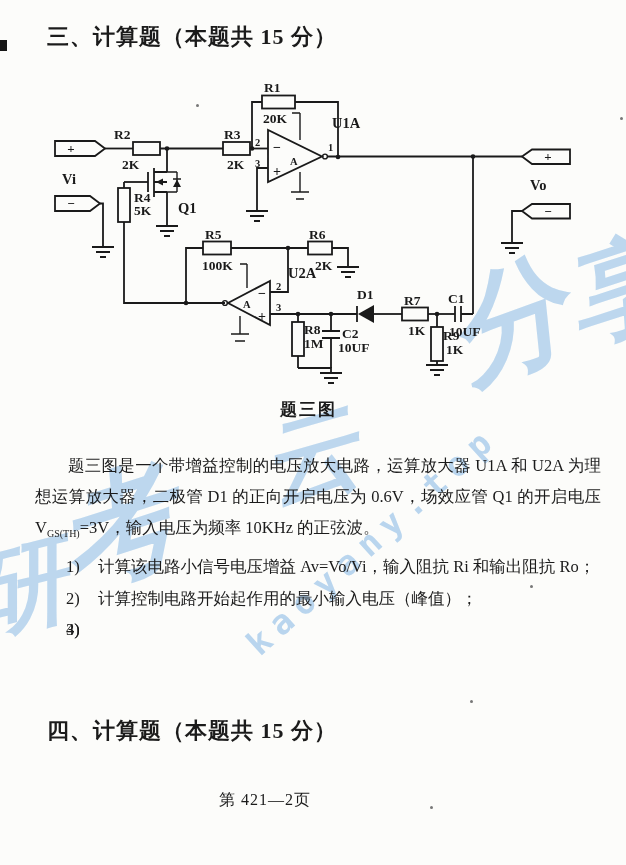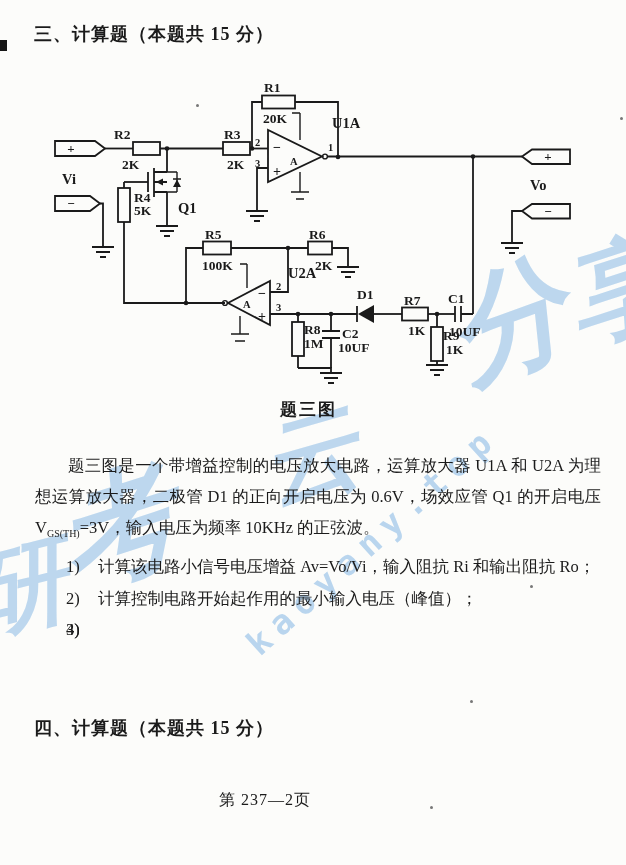--- a/index.html
+++ b/index.html
@@ -19,21 +19,21 @@
       font-family:"DejaVu Serif",serif;font-style:italic;font-weight:bold;}
   .wm-char{font-size:118px;line-height:1;}
   .wm-site{
     font-family:"DejaVu Sans Mono",monospace;
     font-size:34px;letter-spacing:9px;font-style:normal;font-weight:bold;
     transform:rotate(-42deg);transform-origin:center;
     white-space:nowrap;opacity:.85;
   }
   
   .sec-title{
-    position:absolute;left:34px;font-size:18px;font-weight:bold;
+    position:absolute;left:47px;font-size:22px;font-weight:bold;
     letter-spacing:1px;white-space:nowrap;
   }
   .para{
     position:absolute;left:35px;width:566px;font-size:16.5px;
     line-height:31px;text-align:justify;text-justify:inter-ideograph;
   }
   .indent{text-indent:2em;}
   .qlist{position:absolute;left:66px;width:546px;font-size:16.5px;line-height:31.5px;}
   .qitem{position:relative;padding-left:32px;text-align:justify;}
   .qnum{position:absolute;left:0;top:0;}
@@ -235,15 +235,15 @@
     <div class="qitem">
       <span class="qnum">3)</span>
     </div>
     <div class="qitem">
       <span class="qnum">4)</span>
     </div>
   </div>
 
   <div class="sec-title" style="top:716px;">四、计算题（本题共 15 分）</div>
 
-  <div class="footer">第 237—2页</div>
+  <div class="footer">第 421—2页</div>
 
 </div>
 
 </body></html>

